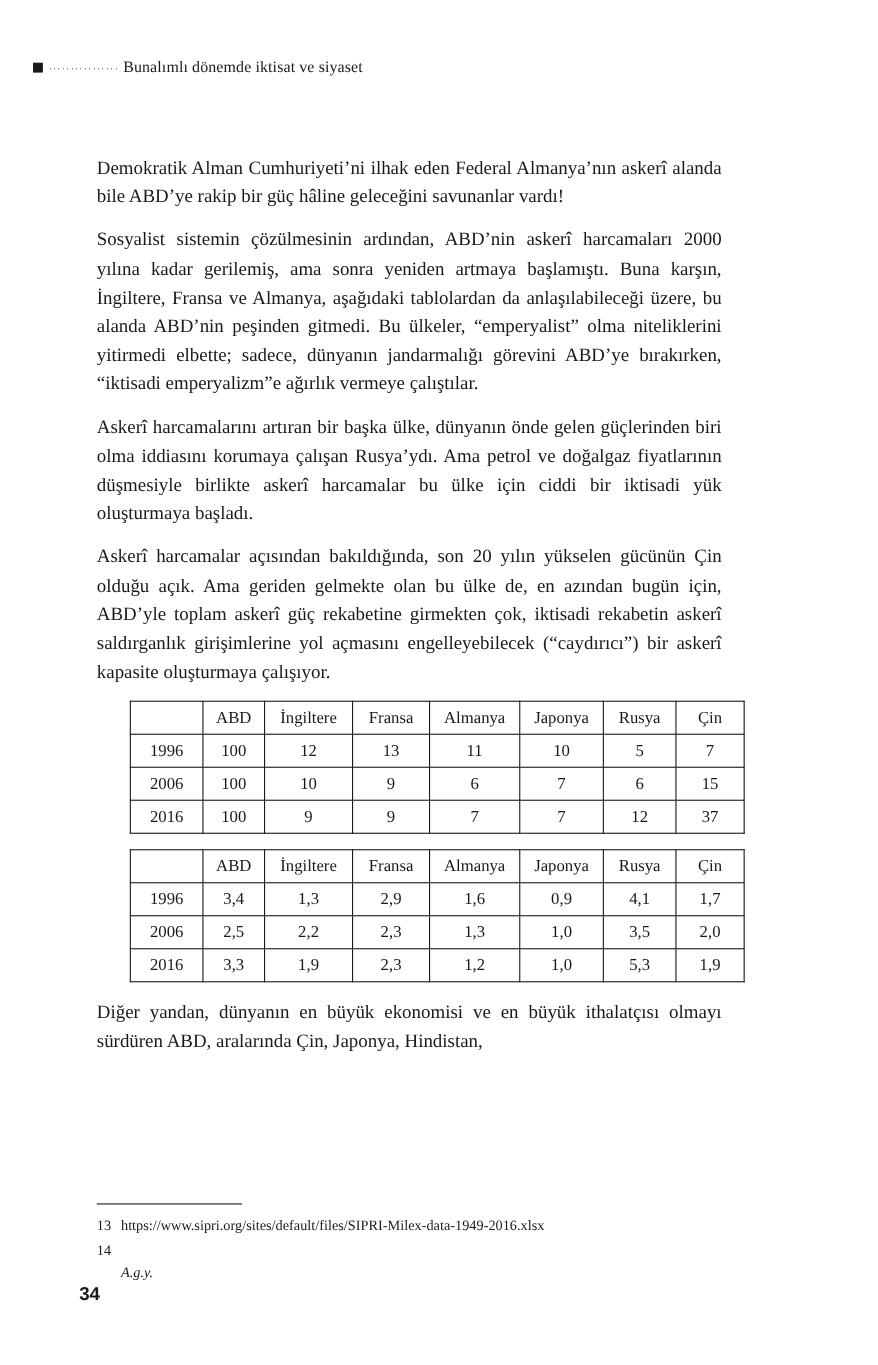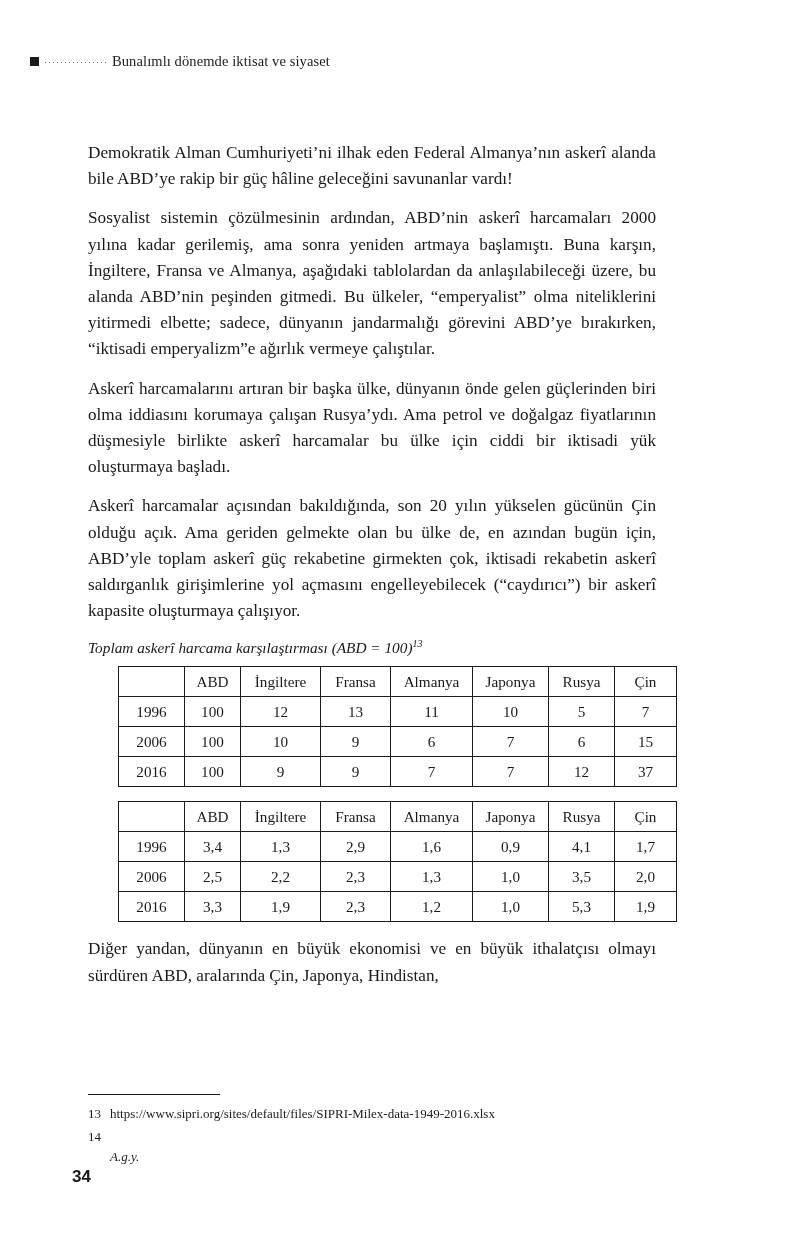--- a/index.html
+++ b/index.html
@@ -172,21 +172,20 @@
     <span class="rh-title">Bunalımlı dönemde iktisat ve siyaset</span>
   </div>
 
   <div class="column">
 
     <p class="body-par">Demokratik Alman Cumhuriyeti’ni ilhak eden Federal Almanya’nın askerî alanda bile ABD’ye rakip bir güç hâline geleceğini savunanlar vardı!</p>
     <p class="body-par">Sosyalist sistemin çözülmesinin ardından, ABD’nin askerî harcamaları 2000 yılına kadar gerilemiş, ama sonra yeniden artmaya başlamıştı. Buna karşın, İngiltere, Fransa ve Almanya, aşağıdaki tablolardan da anlaşılabileceği üzere, bu alanda ABD’nin peşinden gitmedi. Bu ülkeler, “emperyalist” olma niteliklerini yitirmedi elbette; sadece, dünyanın jandarmalığı görevini ABD’ye bırakırken, “iktisadi emperyalizm”e ağırlık vermeye çalıştılar.</p>
     <p class="body-par">Askerî harcamalarını artıran bir başka ülke, dünyanın önde gelen güçlerinden biri olma iddiasını korumaya çalışan Rusya’ydı. Ama petrol ve doğalgaz fiyatlarının düşmesiyle birlikte askerî harcamalar bu ülke için ciddi bir iktisadi yük oluşturmaya başladı.</p>
     <p class="body-par">Askerî harcamalar açısından bakıldığında, son 20 yılın yükselen gücünün Çin olduğu açık. Ama geriden gelmekte olan bu ülke de, en azından bugün için, ABD’yle toplam askerî güç rekabetine girmekten çok, iktisadi rekabetin askerî saldırganlık girişimlerine yol açmasını engelleyebilecek (“caydırıcı”) bir askerî kapasite oluşturmaya çalışıyor.</p>
 
-    <div class="table-caption"><span>Toplam askerî harcama karşılaştırması (ABD = 100)</span><sup>13</sup></div>
 
     <table class="data-table">
       <colgroup>
         <col class="c-year">
           <col class="c-abd">
           <col class="c-ing">
           <col class="c-fra">
         <col class="c-alm">
           <col class="c-jap">
           <col class="c-rus">

